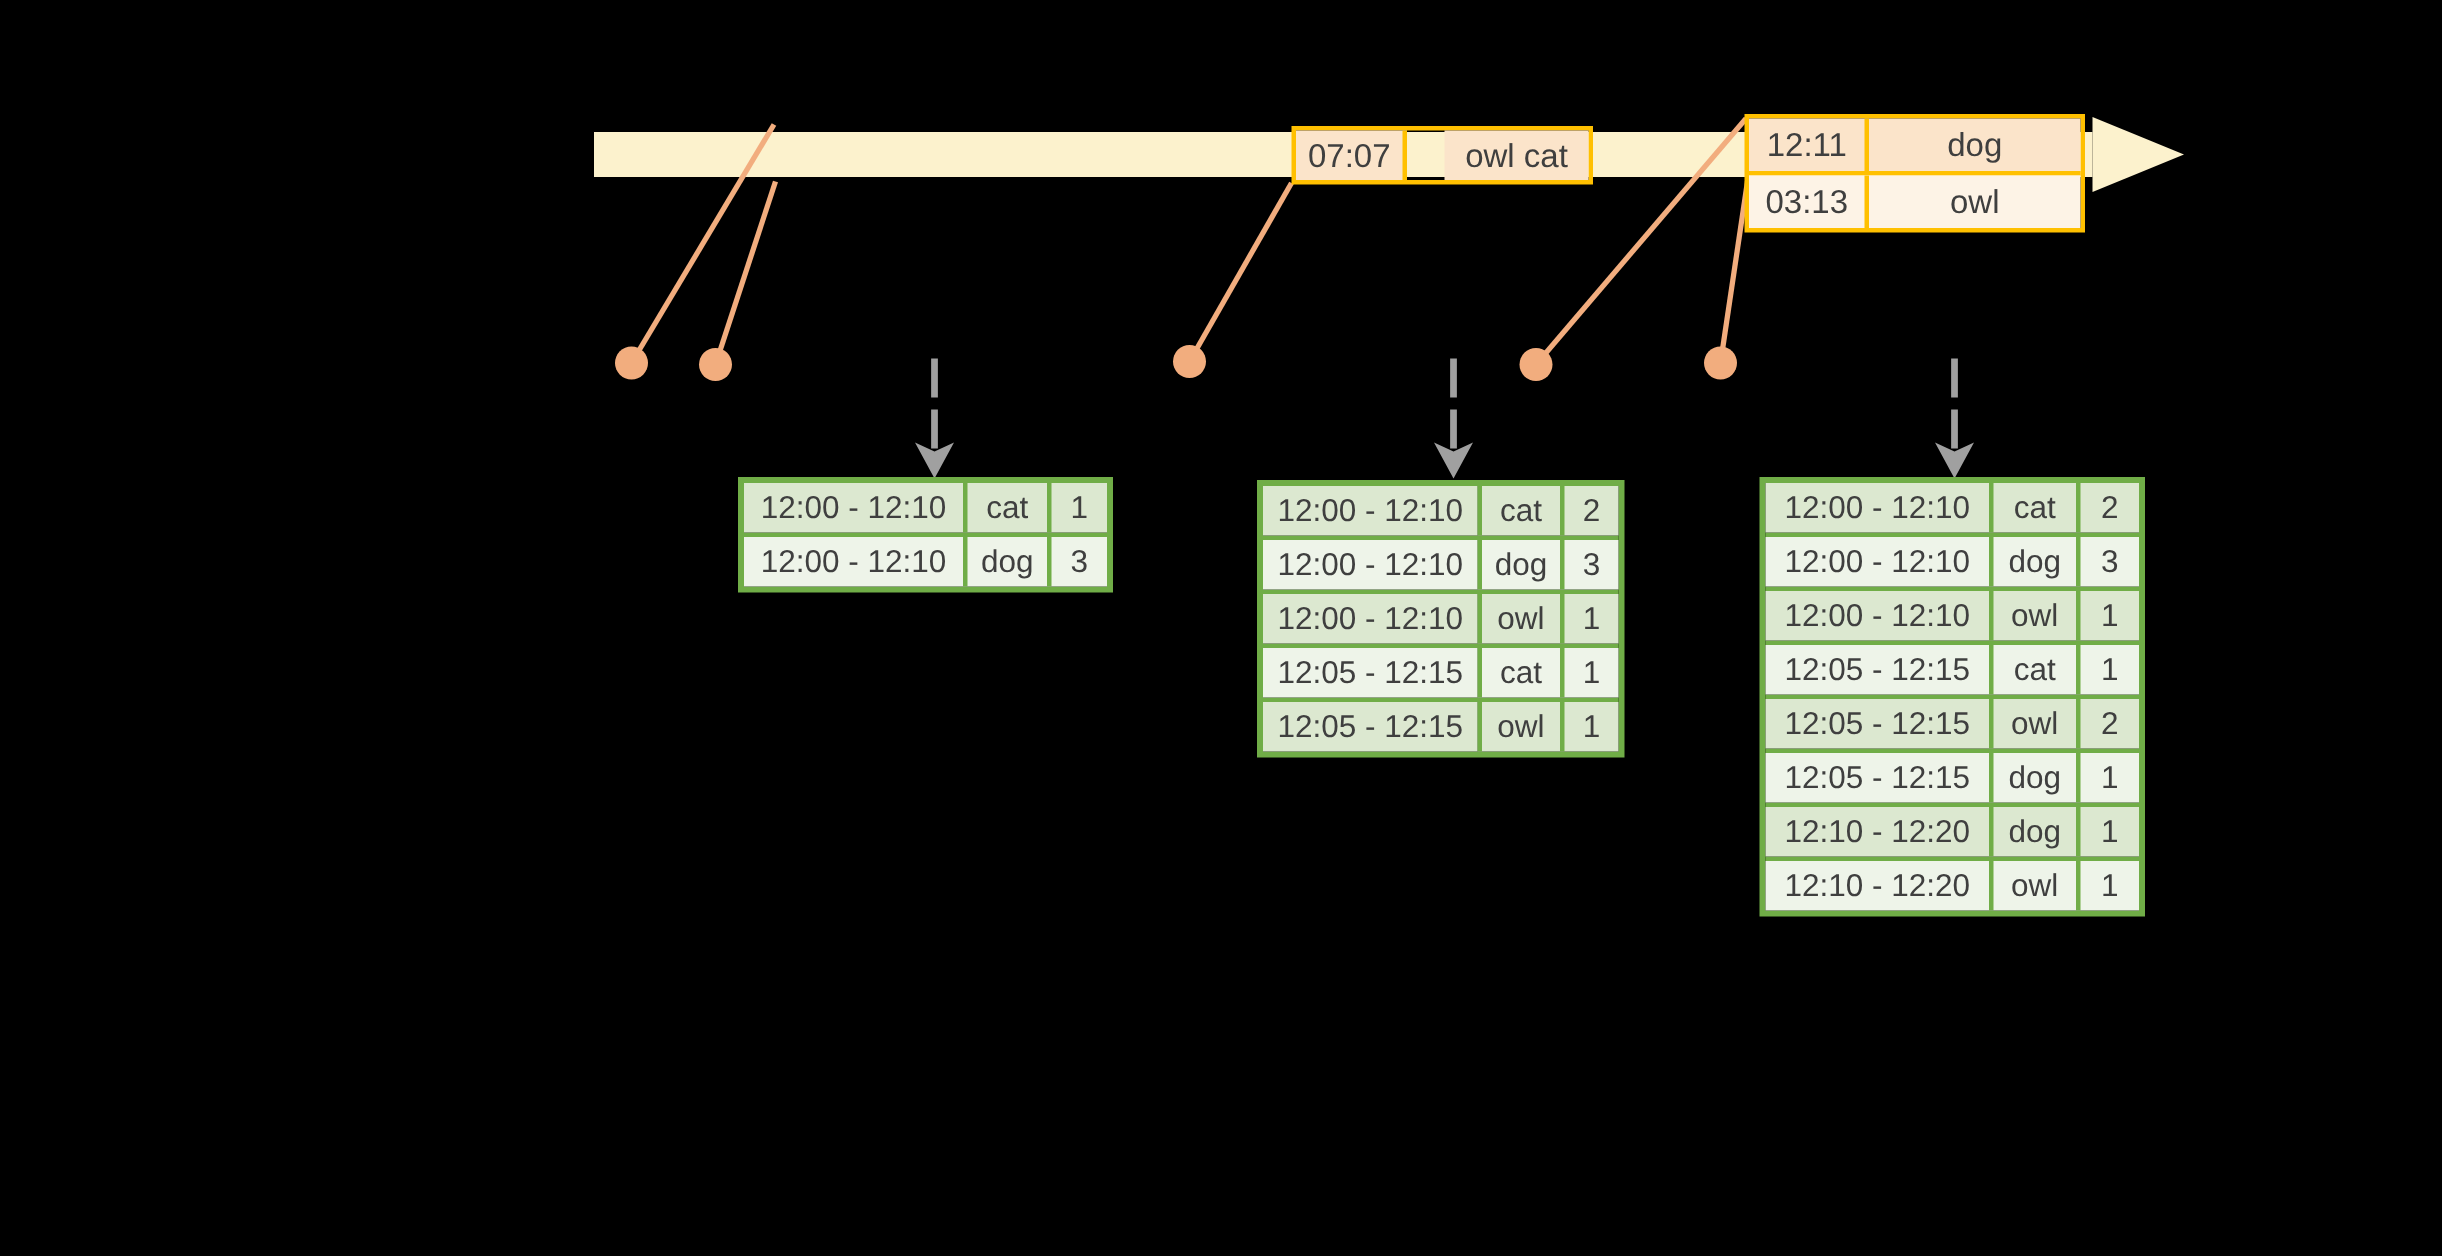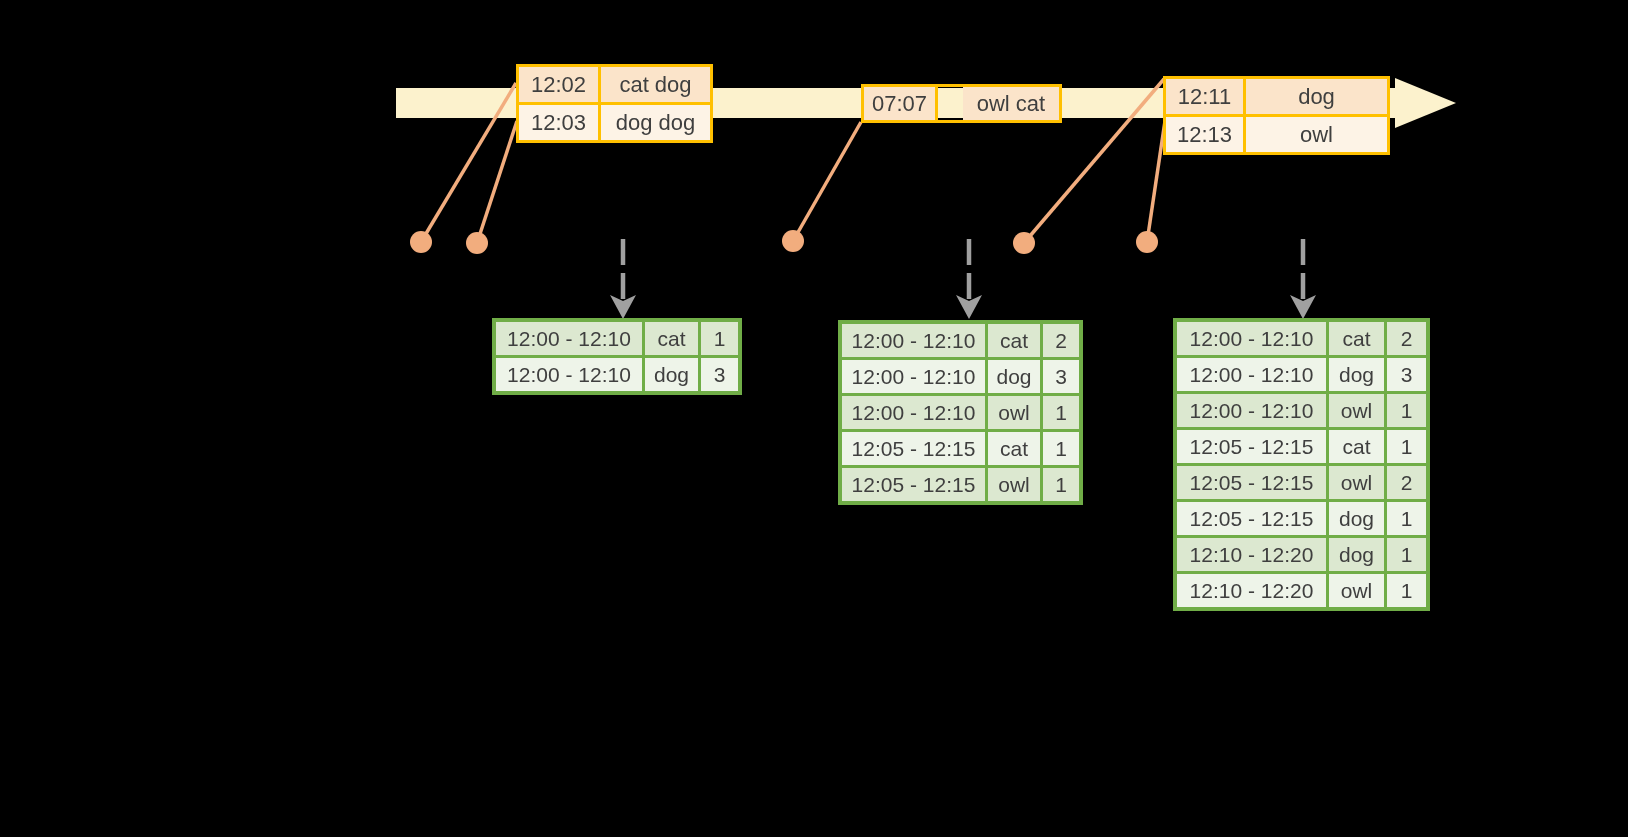--- a/index.html
+++ b/index.html
@@ -96,43 +96,33 @@
       <circle cx="1024" cy="243" r="11" fill="#f2ad7e"></circle>
       <circle cx="1147" cy="242" r="11" fill="#f2ad7e"></circle>
       <line x1="623" y1="239" x2="623" y2="301" stroke="#a0a0a0" stroke-width="4.5" stroke-dasharray="26 8"></line>
       <polygon points="610,295 623,301 636,295 623,319" fill="#a0a0a0"></polygon>
       <line x1="969" y1="239" x2="969" y2="301" stroke="#a0a0a0" stroke-width="4.5" stroke-dasharray="26 8"></line>
       <polygon points="956,295 969,301 982,295 969,319" fill="#a0a0a0"></polygon>
       <line x1="1303" y1="239" x2="1303" y2="301" stroke="#a0a0a0" stroke-width="4.5" stroke-dasharray="26 8"></line>
       <polygon points="1290,295 1303,301 1316,295 1303,319" fill="#a0a0a0"></polygon>
     </svg>
 
-  <div class="event-table" id="event-table-0" style="left: 516px; top: 64px;">
-      <div class="event-row dark">
-        <div class="event-cell time" style="width: 79px; height: 35px;">12:02</div>
-        <div class="event-cell words" style="width: 109px; height: 35px;">cat dog</div>
-      </div>
-      <div class="event-row light">
-        <div class="event-cell time" style="width: 79px; height: 35px;">12:03</div>
-        <div class="event-cell words" style="width: 109px; height: 35px;">dog dog</div>
-      </div>
-    </div>
   <div class="event-table" id="event-table-1" style="left: 861px; top: 84px;">
       <div class="event-row dark">
         <div class="event-cell time" style="width: 71px; height: 33px;">07:07</div>
         <div class="event-cell words" style="width: 96px; height: 33px; margin-left: 25px;">owl cat</div>
       </div>
     </div>
   <div class="event-table" id="event-table-2" style="left: 1163px; top: 76px;">
       <div class="event-row dark">
         <div class="event-cell time" style="width: 77px; height: 35px;">12:11</div>
         <div class="event-cell words" style="width: 141px; height: 35px;">dog</div>
       </div>
       <div class="event-row light">
-        <div class="event-cell time" style="width: 77px; height: 35px;">12:13</div>
+        <div class="event-cell time" style="width: 77px; height: 35px;">03:13</div>
         <div class="event-cell words" style="width: 141px; height: 35px;">owl</div>
       </div>
     </div>
 
   <div class="result-table" id="result-table-0" style="left: 492px; top: 318px;">
       <div class="result-row dark">
         <div class="result-cell" style="width: 146px;">12:00 - 12:10</div>
         <div class="result-cell" style="width: 53px;">cat</div>
         <div class="result-cell" style="width: 37px;">1</div>
       </div>

